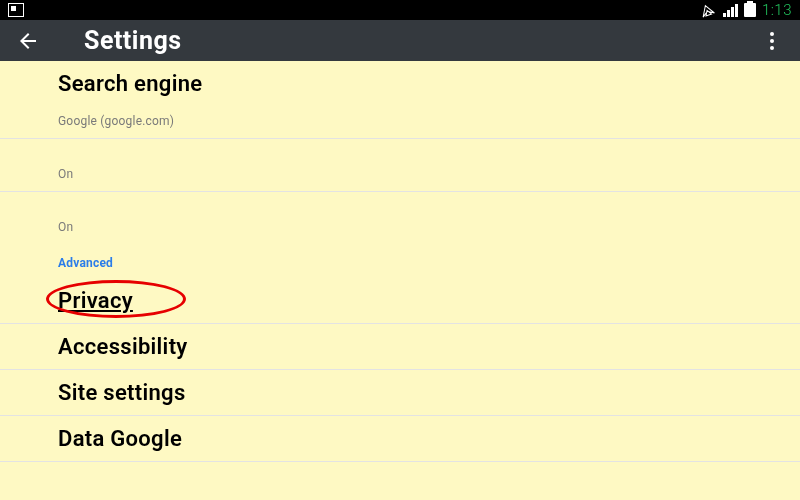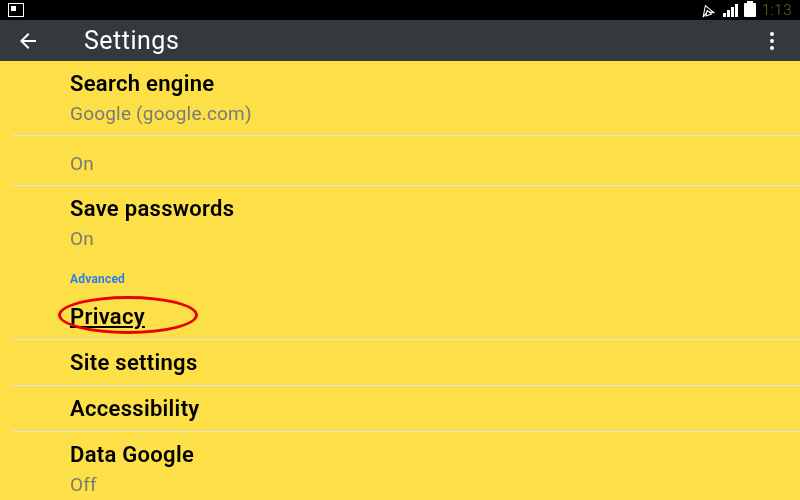--- a/index.html
+++ b/index.html
@@ -14,21 +14,21 @@
       background: #333;
       overflow: hidden;
     }
     .status-bar {
       height: 20px;
       background: #000;
       display: flex;
       align-items: center;
       justify-content: space-between;
       padding: 0 8px;
-      color: #4d7c0f;
+      color: #22c55e;
       font-size: 13px;
     }
     .status-left {
       display: flex;
       align-items: center;
       gap: 4px;
     }
     .status-right {
       display: flex;
       align-items: center;
@@ -98,21 +98,21 @@
     .back-arrow {
       width: 28px;
       height: 28px;
       display: flex;
       align-items: center;
       justify-content: center;
       cursor: pointer;
     }
     .title {
       font-size: 25px;
-      font-weight: 400;
+      font-weight: 700;
       margin-left: 42px;
       letter-spacing: 0.5px;
     }
     .overflow {
       margin-left: auto;
       width: 28px;
       height: 28px;
       display: flex;
       align-items: center;
       justify-content: center;
@@ -123,43 +123,42 @@
       flex-direction: column;
       gap: 3px;
     }
     .overflow-dots span {
       width: 4px;
       height: 4px;
       background: #fff;
       border-radius: 50%;
     }
     .content {
-      background: #fde047;
+      background: #fef9c3;
       height: calc(500px - 61px);
       overflow-y: auto;
-      padding-left: 12px;
     }
     .list-item {
       padding: 10px 16px 10px 58px;
       border-bottom: 1px solid #e3e3e3;
       cursor: pointer;
     }
     .list-item.no-border {
       border-bottom: none;
     }
     .item-title {
       font-size: 22px;
       font-weight: 600;
       color: #000;
       letter-spacing: 0.3px;
     }
     .item-subtitle {
-      font-size: 19px;
+      font-size: 12px;
       color: #7a7a7a;
-      margin-top: 6px;
+      margin-top: 18px;
       letter-spacing: 0.2px;
     }
     .section-header {
       padding: 12px 16px 8px 58px;
       font-size: 12px;
       font-weight: 700;
       color: #2b7de9;
       letter-spacing: 0.2px;
     }
     .privacy-wrapper {
@@ -219,42 +218,40 @@
   <div class="list-item">
     <div class="item-title">Search engine</div>
     <div class="item-subtitle">Google (google.com)</div>
   </div>
 
   <div class="list-item">
     <div class="item-subtitle">On</div>
   </div>
 
   <div class="list-item no-border">
-    <div class="item-title">Save passwords</div>
     <div class="item-subtitle">On</div>
   </div>
 
   <div class="section-header">Advanced</div>
 
   <div class="privacy-wrapper">
     <div class="list-item">
       <div class="item-title">Privacy</div>
     </div>
     <div class="highlight-circle"></div>
   </div>
 
   <div class="list-item">
+    <div class="item-title">Accessibility</div>
+  </div>
+
+  <div class="list-item">
     <div class="item-title">Site settings</div>
   </div>
 
   <div class="list-item">
-    <div class="item-title">Accessibility</div>
-  </div>
-
-  <div class="list-item">
     <div class="item-title">Data Google</div>
-    <div class="item-subtitle">Off</div>
   </div>
 
   <div class="list-item no-border">
     
   </div>
 </div>
 
 </body></html>

